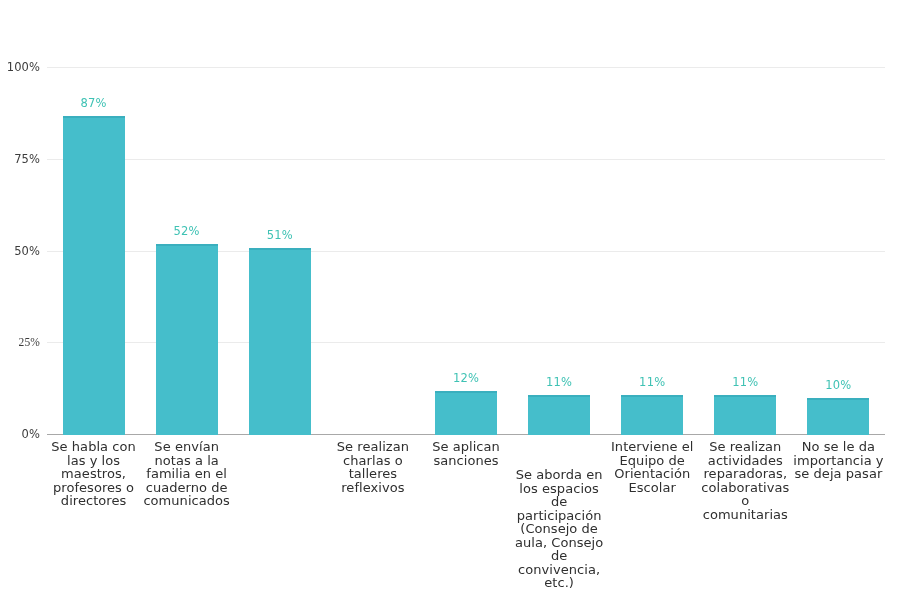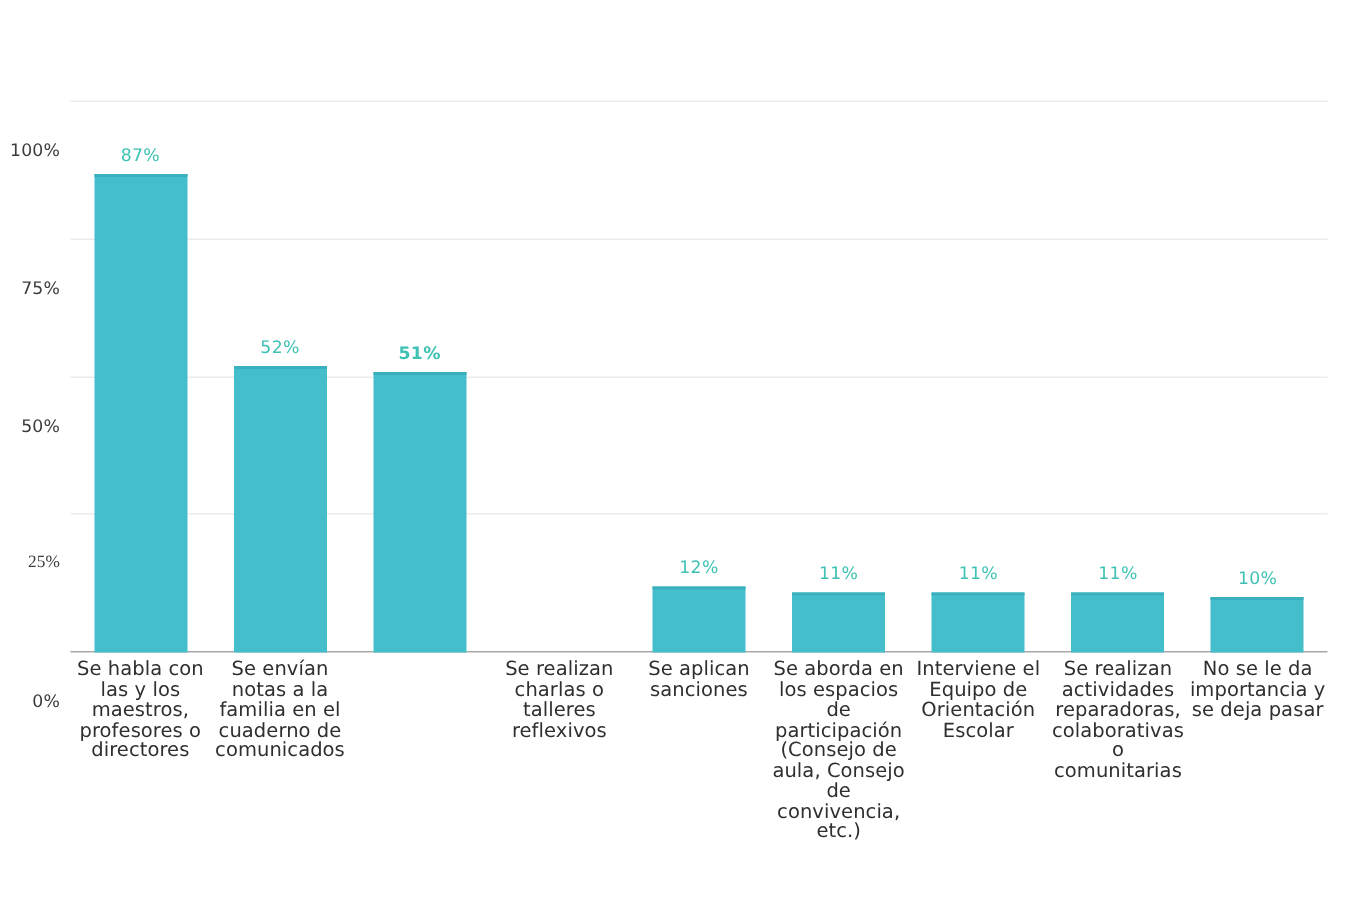--- a/index.html
+++ b/index.html
@@ -45,21 +45,20 @@
   
   .y-tick-label {
     position: absolute;
     right: 100%;
     margin-right: 7px;
     transform: translateY(-50%);
     font-size: 11.5px;
     color: #3c3c3c;
     white-space: nowrap;
     letter-spacing: .1px;
-    margin-top: 33px;
   }
 
   
   .bars-layer {
     position: absolute;
     left: 0;
     top: 0;
     width: 100%;
     height: 100%;
   }
@@ -133,21 +132,21 @@
 
     <div class="bars-layer">
         <div class="bar-slot" style="left: 0%; width: 11.1111%;">
           <div class="bar" title="Se habla con las y los maestros, profesores o directores: 87%" style="height: 87%; background: rgb(69, 190, 203); border-top-color: rgb(58, 175, 190);"></div>
           <span class="bar-value" style="bottom: calc(87% + 6px); color: rgb(63, 194, 180);">87%</span>
         </div>
         <div class="bar-slot" style="left: 11.1111%; width: 11.1111%;">
           <div class="bar" title="Se envían notas a la familia en el cuaderno de comunicados: 52%" style="height: 52%; background: rgb(69, 190, 203); border-top-color: rgb(58, 175, 190);"></div>
           <span class="bar-value" style="bottom: calc(52% + 6px); color: rgb(63, 194, 180);">52%</span>
         </div>
-        <div class="bar-slot" style="left: 22.2222%; width: 11.1111%; font-weight: bold;">
+        <div class="bar-slot" style="left: 22.2222%; width: 11.1111%;">
           <div class="bar" title="Se hacen reuniones con las familias: 51%" style="height: 51%; background: rgb(69, 190, 203); border-top-color: rgb(58, 175, 190);"></div>
           <span class="bar-value" style="bottom: calc(51% + 6px); color: rgb(63, 194, 180);">51%</span>
         </div>
         <div class="bar-slot" style="left: 44.4444%; width: 11.1111%;">
           <div class="bar" title="Se aplican sanciones: 12%" style="height: 12%; background: rgb(69, 190, 203); border-top-color: rgb(58, 175, 190);"></div>
           <span class="bar-value" style="bottom: calc(12% + 6px); color: rgb(63, 194, 180);">12%</span>
         </div>
         <div class="bar-slot" style="left: 55.5556%; width: 11.1111%;">
           <div class="bar" title="Se aborda en los espacios de participación (Consejo de aula, Consejo de convivencia, etc.): 11%" style="height: 11%; background: rgb(69, 190, 203); border-top-color: rgb(58, 175, 190);"></div>
           <span class="bar-value" style="bottom: calc(11% + 6px); color: rgb(63, 194, 180);">11%</span>
@@ -166,19 +165,19 @@
         </div>
       </div>
 
   </div>
 
   <div class="x-labels">
       <div class="x-label" style="left: 0%; width: 11.1111%; color: rgb(47, 47, 47);">Se habla con las y los maestros, profesores o directores</div>
       <div class="x-label" style="left: 11.1111%; width: 11.1111%; color: rgb(47, 47, 47);">Se envían notas a la familia en el cuaderno de comunicados</div>
       <div class="x-label" style="left: 44.4444%; width: 11.1111%; color: rgb(47, 47, 47);">Se aplican sanciones</div>
       <div class="x-label" style="left: 33.3333%; width: 11.1111%; color: rgb(47, 47, 47);">Se realizan charlas o talleres reflexivos</div>
-      <div class="x-label" style="left: 55.5556%; width: 11.1111%; color: rgb(47, 47, 47);">Se aborda en los espacios de participación (Consejo de aula, Consejo de convivencia, etc.)</div>
+      <div class="x-label" style="left: 55.5556%; width: 11.1111%; color: rgb(47, 47, 47); margin-top: 28px;">Se aborda en los espacios de participación (Consejo de aula, Consejo de convivencia, etc.)</div>
       <div class="x-label" style="left: 66.6667%; width: 11.1111%; color: rgb(47, 47, 47);">Interviene el Equipo de Orientación Escolar</div>
       <div class="x-label" style="left: 77.7778%; width: 11.1111%; color: rgb(47, 47, 47); text-align: center;">Se realizan actividades reparadoras, colaborativas o comunitarias</div>
       <div class="x-label" style="left: 88.8889%; width: 11.1111%; color: rgb(47, 47, 47);">No se le da importancia y se deja pasar</div>
     </div>
 
 </div>
 
 </body></html>

